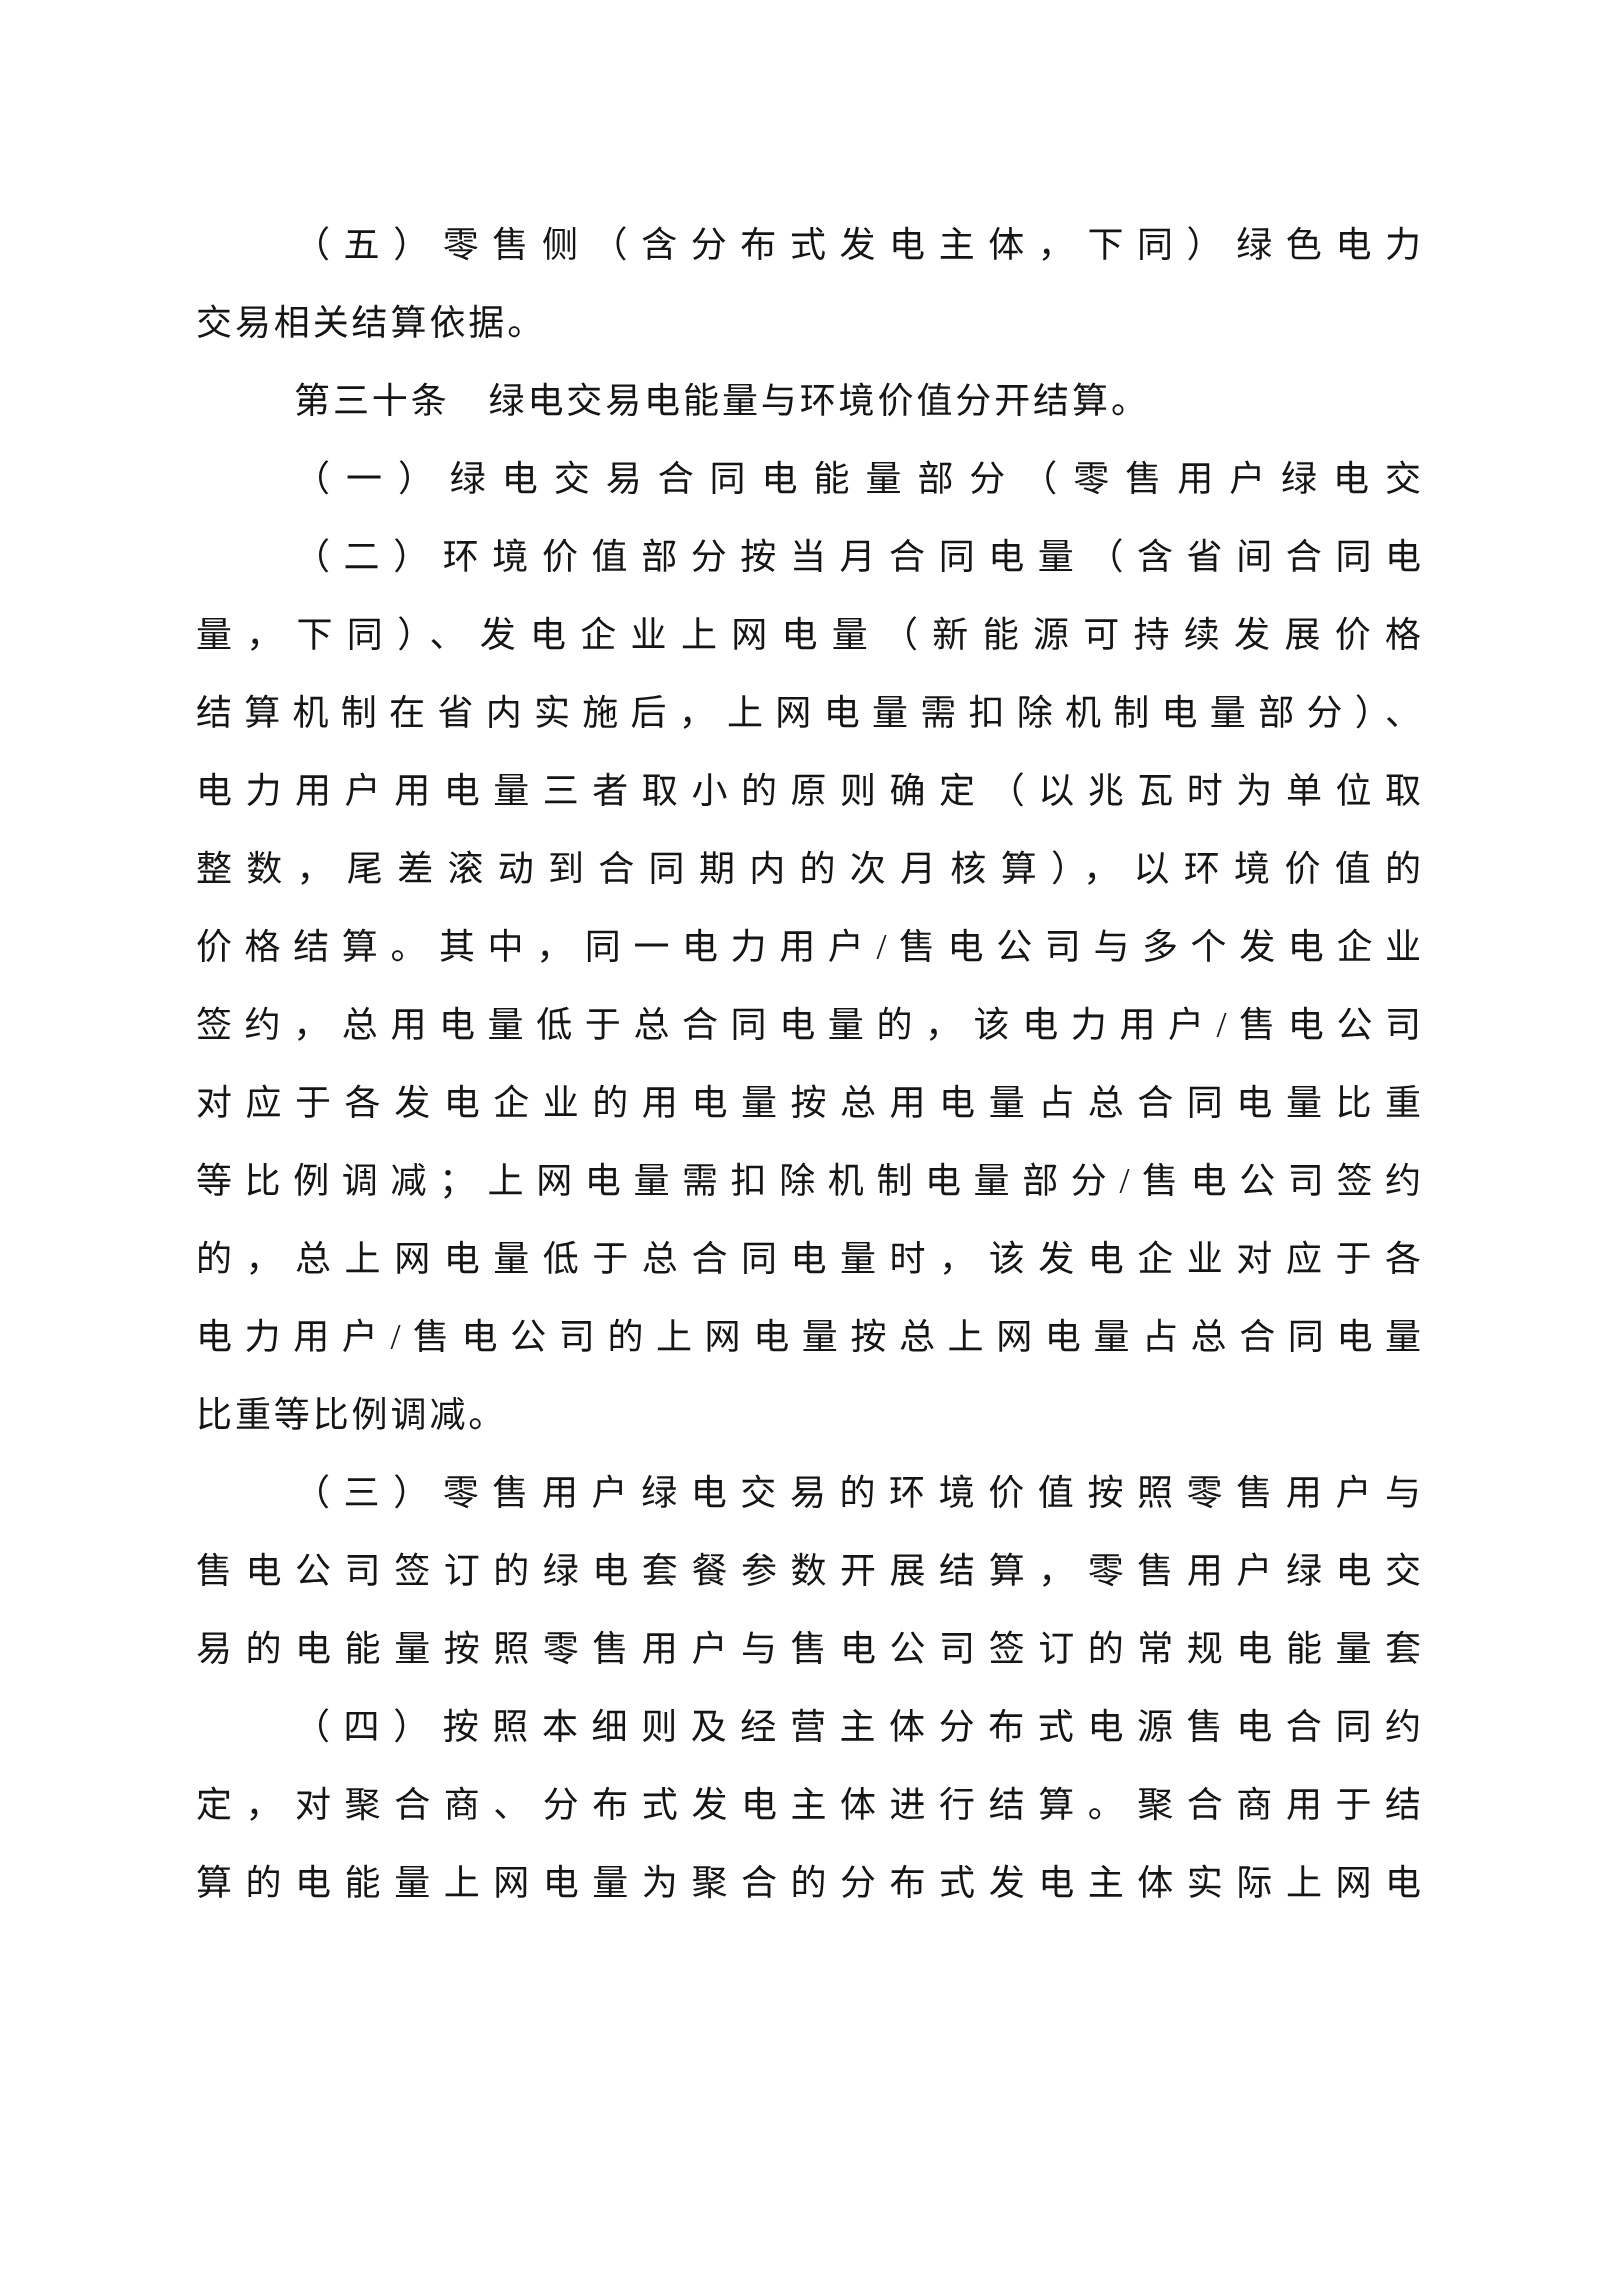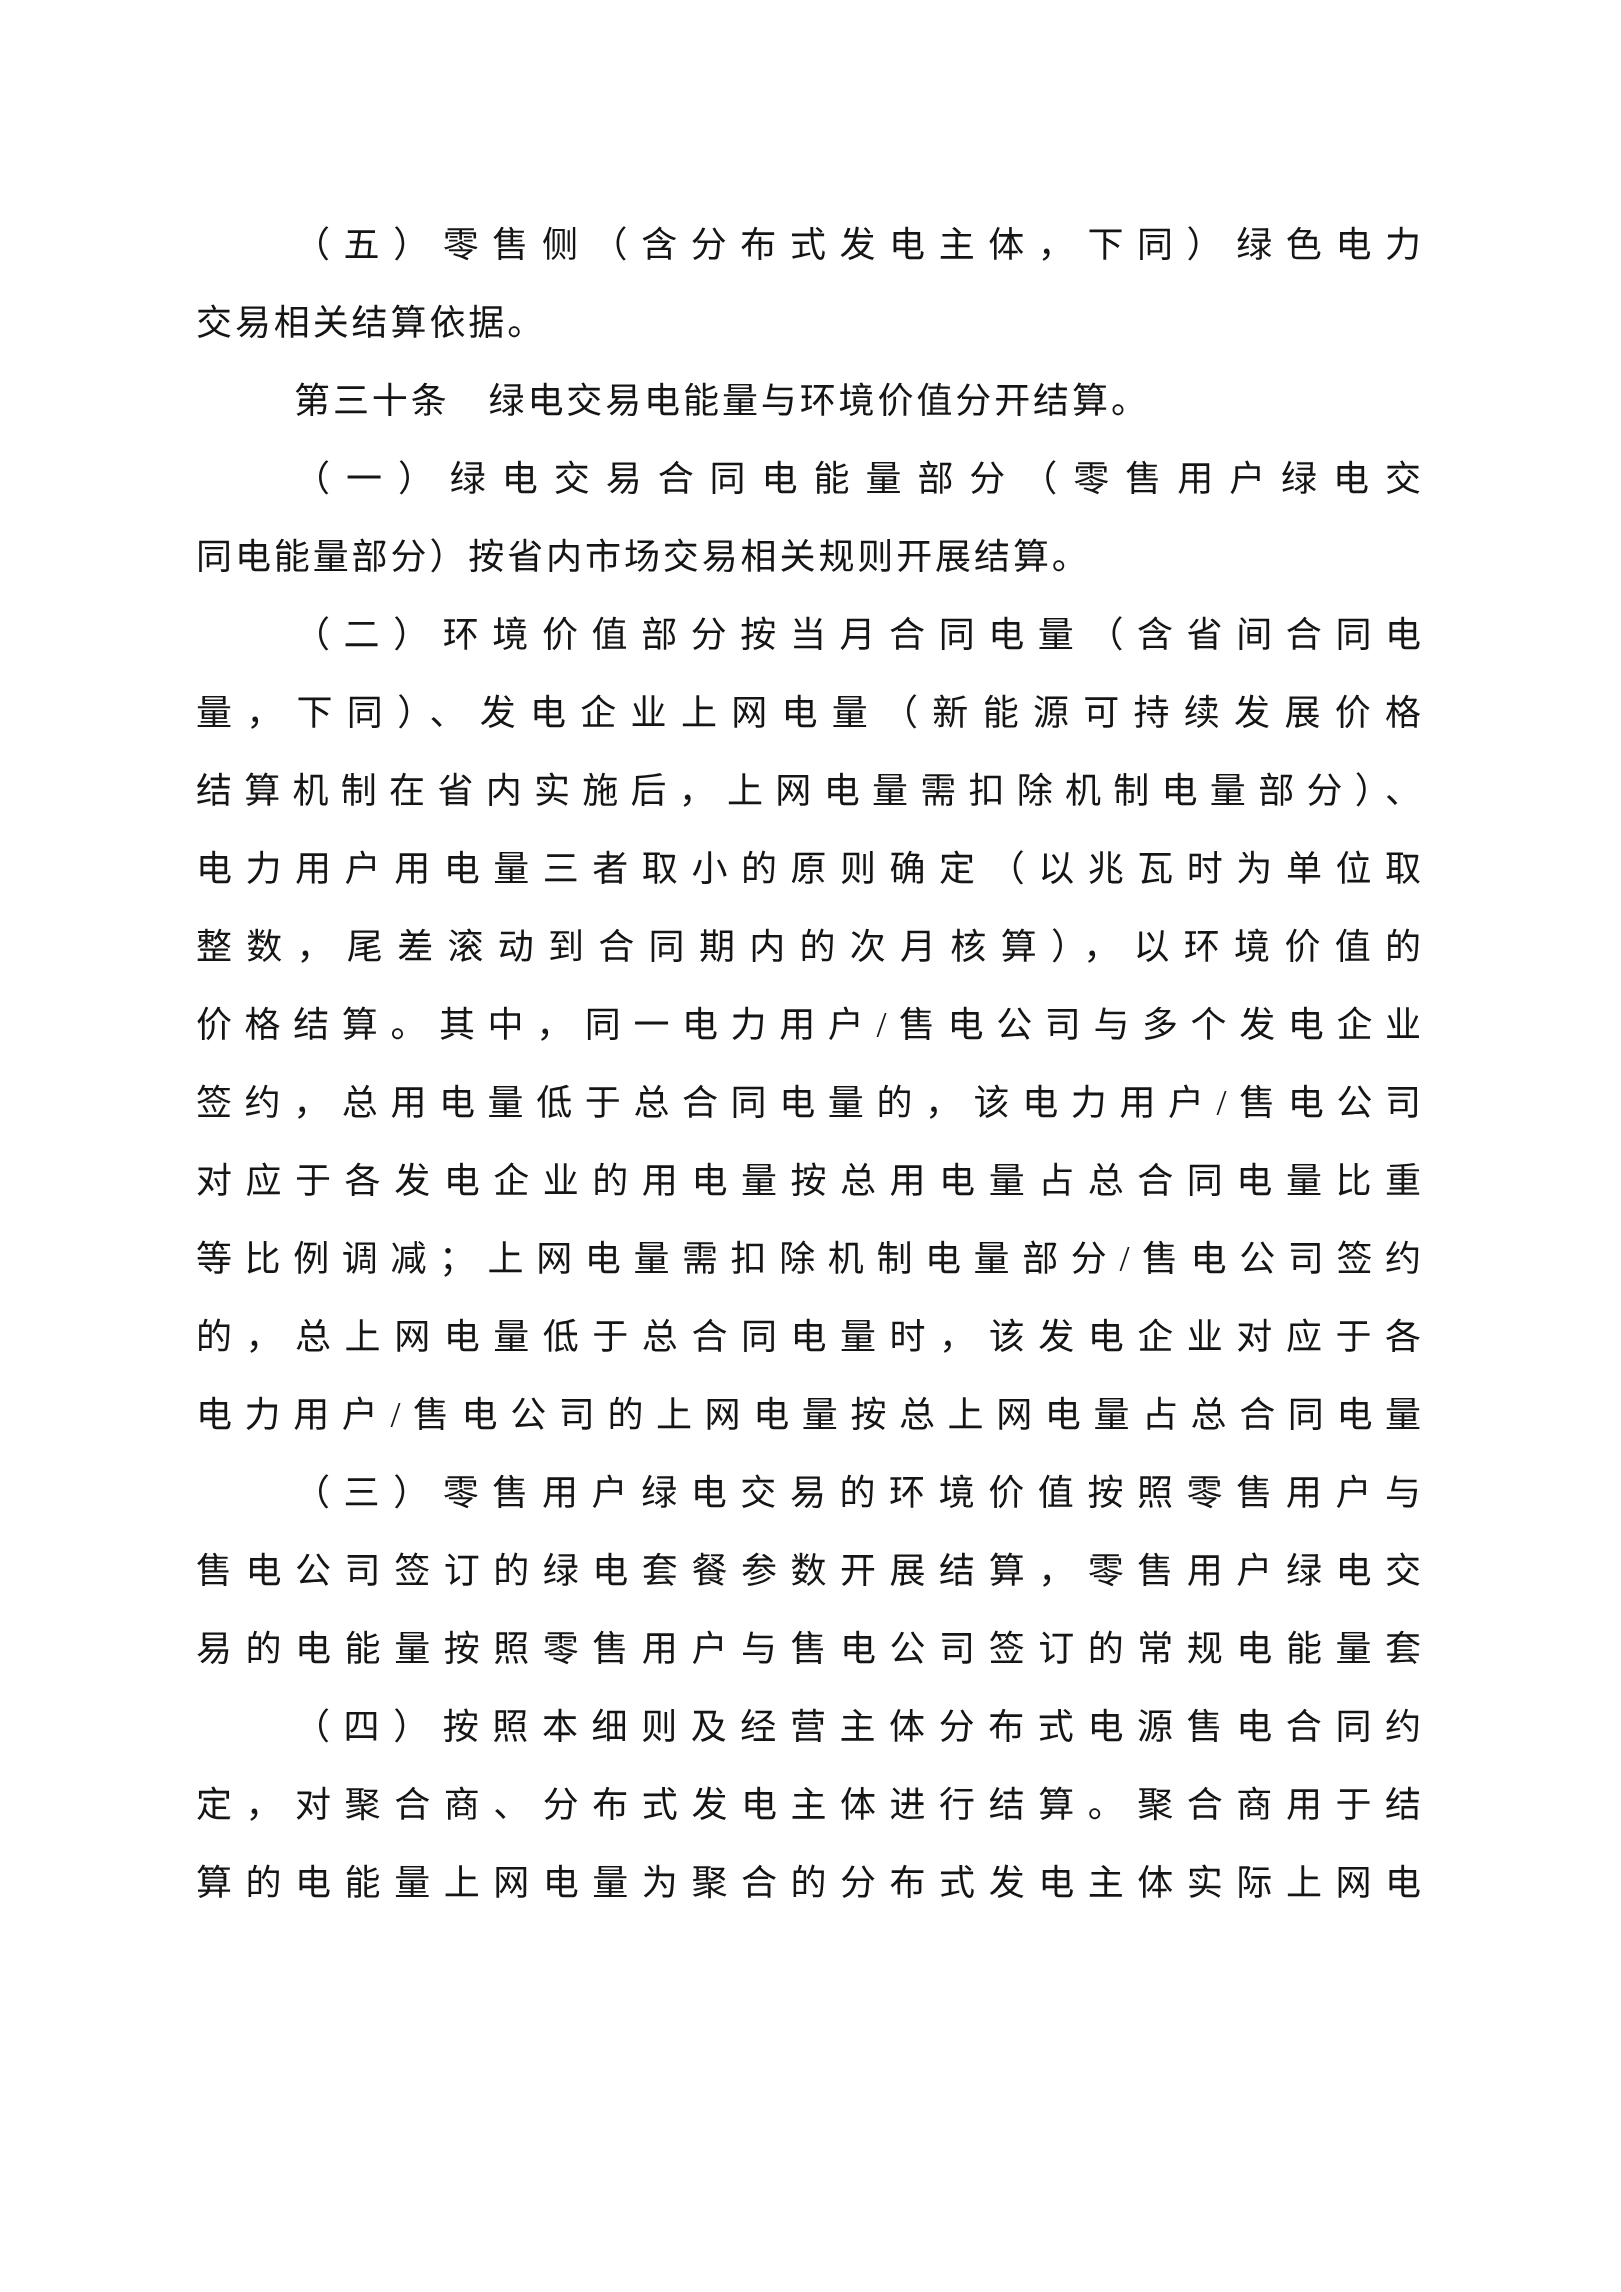--- a/index.html
+++ b/index.html
@@ -44,32 +44,32 @@
 </style>
 </head>
 <body>
 
 <div class="page">
   <div class="text-block">
     <div class="line justify indent">（五）零售侧（含分布式发电主体，下同）绿色电力</div>
     <div class="line">交易相关结算依据。</div>
     <div class="line indent">第三十条　绿电交易电能量与环境价值分开结算。</div>
     <div class="line justify indent">（一）绿电交易合同电能量部分（零售用户绿电交</div>
-    <div class="line">同电能量部分）按省内市场交易相关规则开展结算。</div>
     <div class="line justify indent">（二）环境价值部分按当月合同电量（含省间合同电</div>
     <div class="line justify">量，下同）、发电企业上网电量（新能源可持续发展价格</div>
     <div class="line justify">结算机制在省内实施后，上网电量需扣除机制电量部分）、</div>
     <div class="line justify">电力用户用电量三者取小的原则确定（以兆瓦时为单位取</div>
     <div class="line justify">整数，尾差滚动到合同期内的次月核算），以环境价值的</div>
     <div class="line justify">价格结算。其中，同一电力用户/售电公司与多个发电企业</div>
     <div class="line justify">签约，总用电量低于总合同电量的，该电力用户/售电公司</div>
     <div class="line justify">对应于各发电企业的用电量按总用电量占总合同电量比重</div>
     <div class="line justify">等比例调减；上网电量需扣除机制电量部分/售电公司签约</div>
     <div class="line justify">的，总上网电量低于总合同电量时，该发电企业对应于各</div>
     <div class="line justify">电力用户/售电公司的上网电量按总上网电量占总合同电量</div>
+    <div class="line">比重等比例调减。</div>
     <div class="line justify indent">（三）零售用户绿电交易的环境价值按照零售用户与</div>
     <div class="line justify">售电公司签订的绿电套餐参数开展结算，零售用户绿电交</div>
     <div class="line justify">易的电能量按照零售用户与售电公司签订的常规电能量套</div>
     <div class="line justify indent">（四）按照本细则及经营主体分布式电源售电合同约</div>
     <div class="line justify">定，对聚合商、分布式发电主体进行结算。聚合商用于结</div>
     <div class="line justify">算的电能量上网电量为聚合的分布式发电主体实际上网电</div>
   </div>
 </div>
 
 

